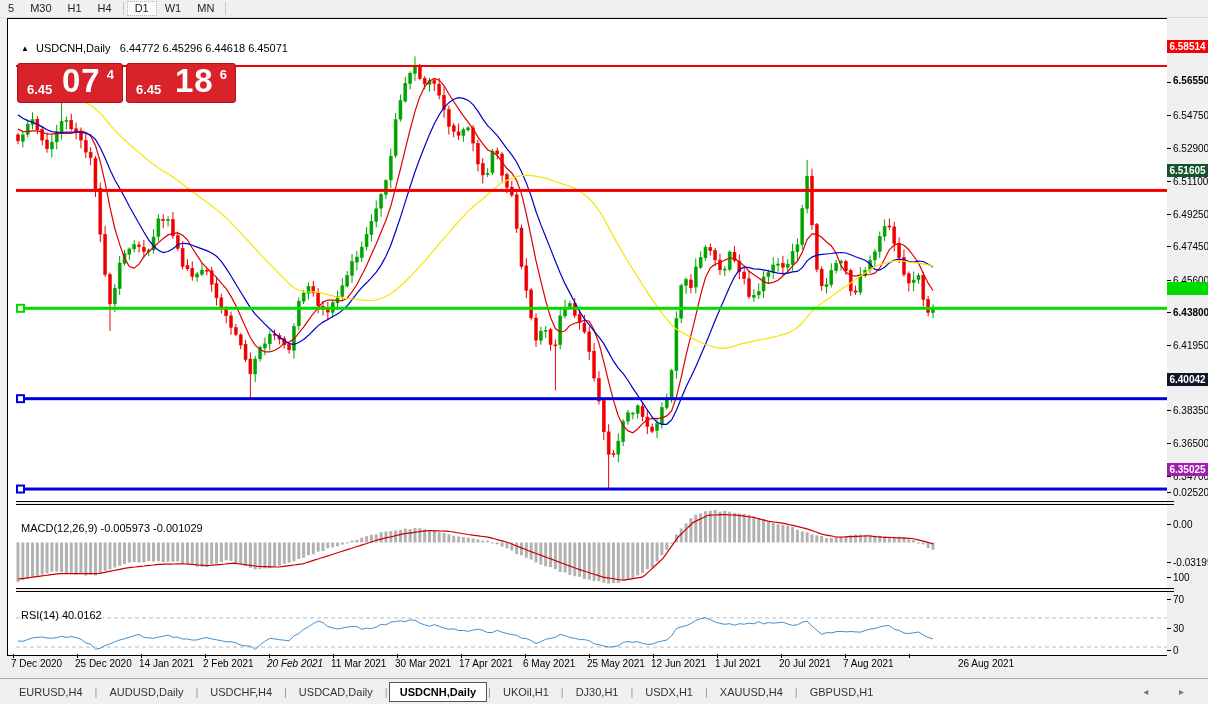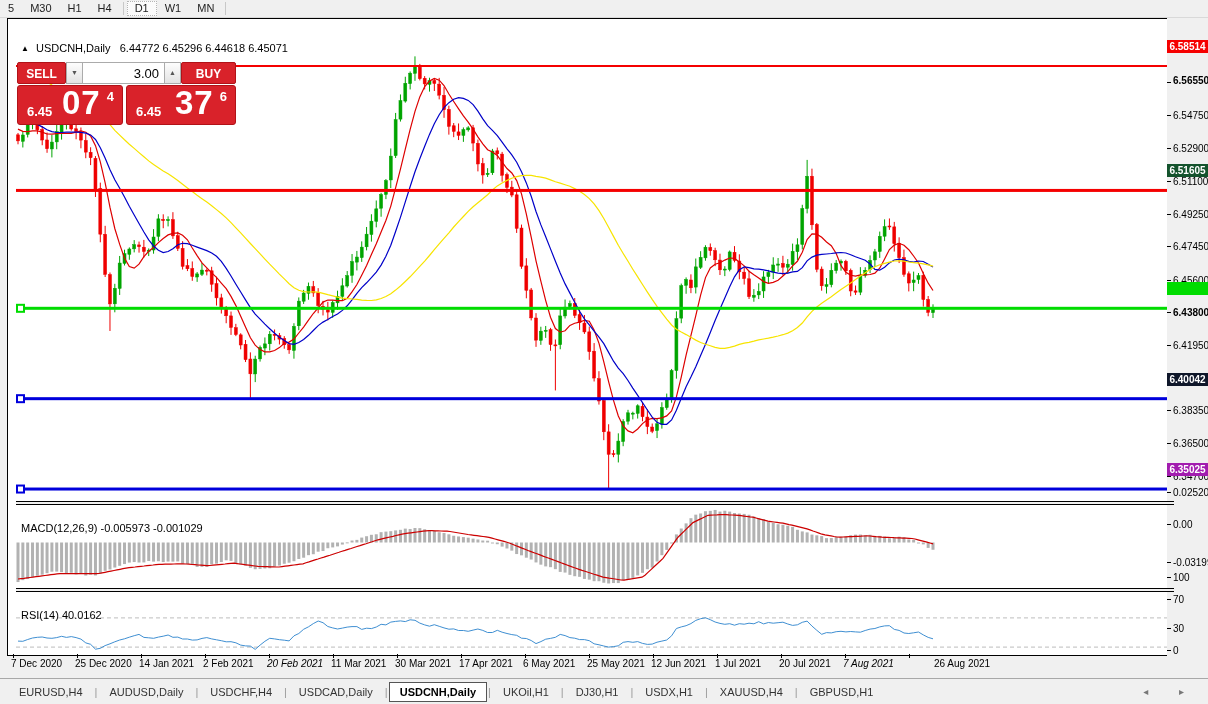--- a/index.html
+++ b/index.html
@@ -82,36 +82,29 @@
 
 <div id="plot-frame">
   <div id="chart-title">
     <span class="tri">▲</span>
     <span>USDCNH,Daily</span>
     <span>&nbsp;</span>
     <span>6.44772 6.45296 6.44618 6.45071</span>
   </div>
 
   <div id="trade-panel">
-    <div id="tp-row1">
-      <div id="sell-btn" class="tp-btn">SELL</div>
-      <div class="spin">▼</div>
-      <input id="vol-input" value="3.00" style="">
-      <div class="spin">▲</div>
-      <div id="buy-btn" class="tp-btn">BUY</div>
-    </div>
     <div id="tp-row2">
       <div id="sell-box" class="quote-box">
         <span class="q-small">6.45</span>
         <span class="q-big">07</span>
         <span class="q-sup">4</span>
       </div>
       <div id="buy-box" class="quote-box">
         <span class="q-small">6.45</span>
-        <span class="q-big">37</span>
+        <span class="q-big">18</span>
         <span class="q-sup">6</span>
       </div>
     </div>
   </div>
 
   <svg id="main-svg" class="panel" width="1158" height="462">
       <line x1="2" y1="94.97654426088427" x2="2" y2="106.29238292482677" stroke="#ef0000" stroke-width="1"></line>
       <rect x="0.5" y="96.84152602860922" width="3" height="6.008298274107673" fill="#ef0000" stroke="#ef0000" stroke-width="0.5"></rect>
       <line x1="6.841269841269842" y1="93.20428977929473" x2="6.841269841269842" y2="109.48424183049235" stroke="#00a400" stroke-width="1"></line>
       <rect x="5.341269841269842" y="96.99187078994645" width="3" height="6.2988980265594705" fill="#00a400" stroke="#00a400" stroke-width="0.5"></rect>
@@ -775,23 +768,23 @@
     <div class="date-label" style="left: 515px;">6 May 2021</div>
     <div class="date-tick" style="left: 581px;"></div>
     <div class="date-label" style="left: 579px;">25 May 2021</div>
     <div class="date-tick" style="left: 645px;"></div>
     <div class="date-label" style="left: 643px;">12 Jun 2021</div>
     <div class="date-tick" style="left: 709px;"></div>
     <div class="date-label" style="left: 707px;">1 Jul 2021</div>
     <div class="date-tick" style="left: 773px;"></div>
     <div class="date-label" style="left: 771px;">20 Jul 2021</div>
     <div class="date-tick" style="left: 837px;"></div>
-    <div class="date-label" style="left: 835px; font-style: italic;">7 Aug 2021</div>
+    <div class="date-label" style="left: 835px;">7 Aug 2021</div>
     <div class="date-tick" style="left: 901px;"></div>
-    <div class="date-label" style="left: 926px; text-align: center;">26 Aug 2021</div>
+    <div class="date-label" style="left: 950px; text-align: center;">26 Aug 2021</div>
   </div>
 
 <div id="tab-bar">
   <span class="tab">EURUSD,H4</span>
     <span class="tab-sep">|</span>
     <span class="tab">AUDUSD,Daily</span>
     <span class="tab-sep">|</span>
     <span class="tab">USDCHF,H4</span>
     <span class="tab-sep">|</span>
     <span class="tab">USDCAD,Daily</span>

